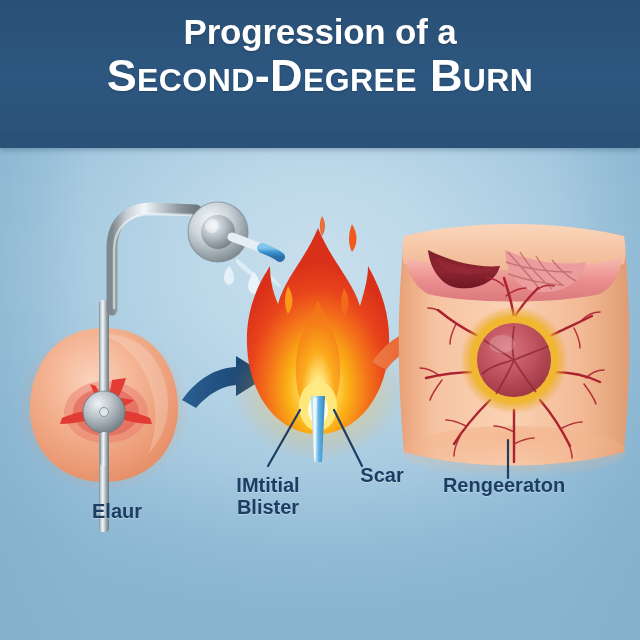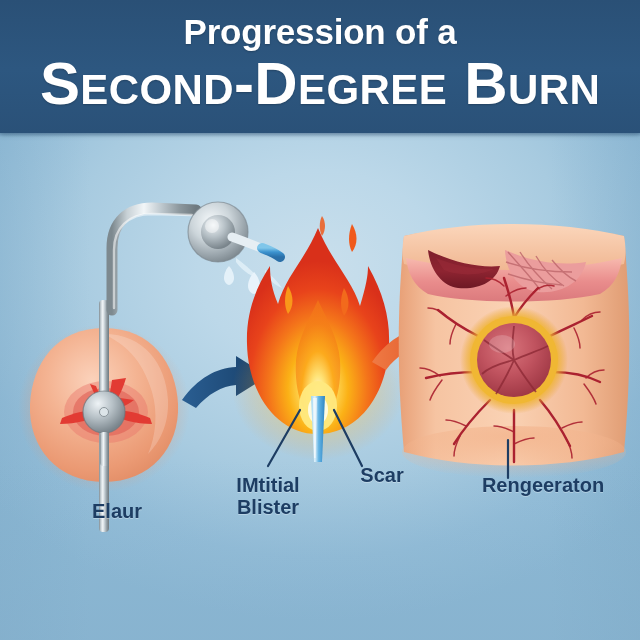--- a/index.html
+++ b/index.html
@@ -20,39 +20,39 @@
   }
   .bg-vign{
     position:absolute;inset:0;
     background:
       linear-gradient(to bottom, rgba(120,165,195,.30) 0%, rgba(120,165,195,0) 18%, rgba(120,165,195,0) 72%, rgba(128,170,199,.32) 100%),
       linear-gradient(to right, rgba(120,165,195,.26) 0%, rgba(120,165,195,0) 14%, rgba(120,165,195,0) 86%, rgba(120,165,195,.26) 100%);
   }
 
   
   .header{
-    position:absolute;left:0;top:0;width:640px;height:133px;
+    position:absolute;left:0;top:0;width:640px;height:148px;
     background:linear-gradient(to bottom,#2a5076 0%,#2d5780 52%,#2a5178 100%);
     box-shadow:0 2px 5px rgba(20,50,80,.30);
   }
   .header-strip{
     position:absolute;left:0;top:133px;width:640px;height:4px;
     background:linear-gradient(to bottom,rgba(30,70,110,.28),rgba(30,70,110,0));
   }
   .title-wrap{
     position:absolute;left:0;right:0;top:14px;text-align:center;
     color:#fff;
   }
   .title-1{
     font-size:35px;font-weight:bold;line-height:1.02;
     letter-spacing:-.2px;
     text-shadow:0 1px 2px rgba(0,0,0,.22);
   }
   .title-2{
-    font-size:60px;font-weight:bold;line-height:1.04;
+    font-size:45px;font-weight:bold;line-height:1.04;
     font-variant:small-caps;letter-spacing:.4px;
     margin-top:3px;
     text-shadow:0 1px 2px rgba(0,0,0,.22);
   }
 
   
   .stage{position:absolute;left:0;top:0;width:640px;height:640px;}
 
   
   .lbl{
@@ -372,15 +372,15 @@
   </div>
   <div class="header-strip"></div>
 
   <div class="lbl" style="left:213px;top:474px;width:110px;">IMtitial
 Blister</div>
 
   <div class="lbl" style="left:67px;top:500px;width:100px;">Elaur</div>
 
   <div class="lbl" style="left:347px;top:464px;width:70px;">Scar</div>
 
-  <div class="lbl" style="left:463px;top:474px;width:160px;text-align:center;">Rengeeraton</div>
+  <div class="lbl" style="left:424px;top:474px;width:160px;text-align:center;">Rengeeraton</div>
 
 </div>
 
 </body></html>

